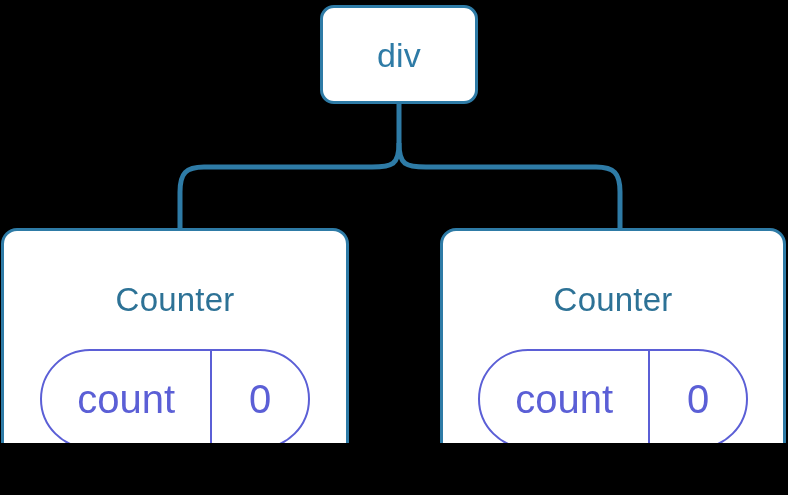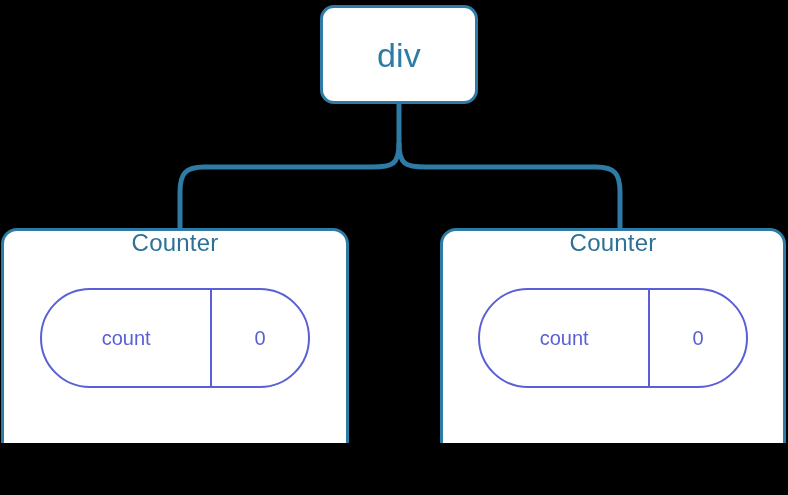--- a/index.html
+++ b/index.html
@@ -58,23 +58,24 @@
     top: 228px;
     height: 263px;
     display: flex;
     flex-direction: column;
     align-items: center;
   }
   #node-counter-0 { left: 1px;   width: 348px; }
   #node-counter-1 { left: 440px; width: 346px; }
 
   .child-title {
-    font-size: 24px;
+    font-size: 33px;
     color: #2d7296;
     line-height: 1;
+    margin-top: 52px;
     letter-spacing: 0.2px;
   }
 
   
   .state-pill {
     margin-top: 33px;
     width: 270px;
     height: 100px;
     border: 2px solid #5b5fd6;
     border-radius: 50px;
@@ -91,21 +92,21 @@
     border-right: 2px solid #5b5fd6;
     box-sizing: border-box;
   }
   .pill-val {
     flex: 1 1 auto;
     display: flex;
     align-items: center;
     justify-content: center;
   }
   .pill-text {
-    font-size: 20px;
+    font-size: 40px;
     color: #5b5fd6;
     line-height: 1;
   }
 </style>
 </head>
 <body>
 
 <div id="stage">
 
   <svg id="connector" viewBox="0 0 788 495" xmlns="http://www.w3.org/2000/svg">

